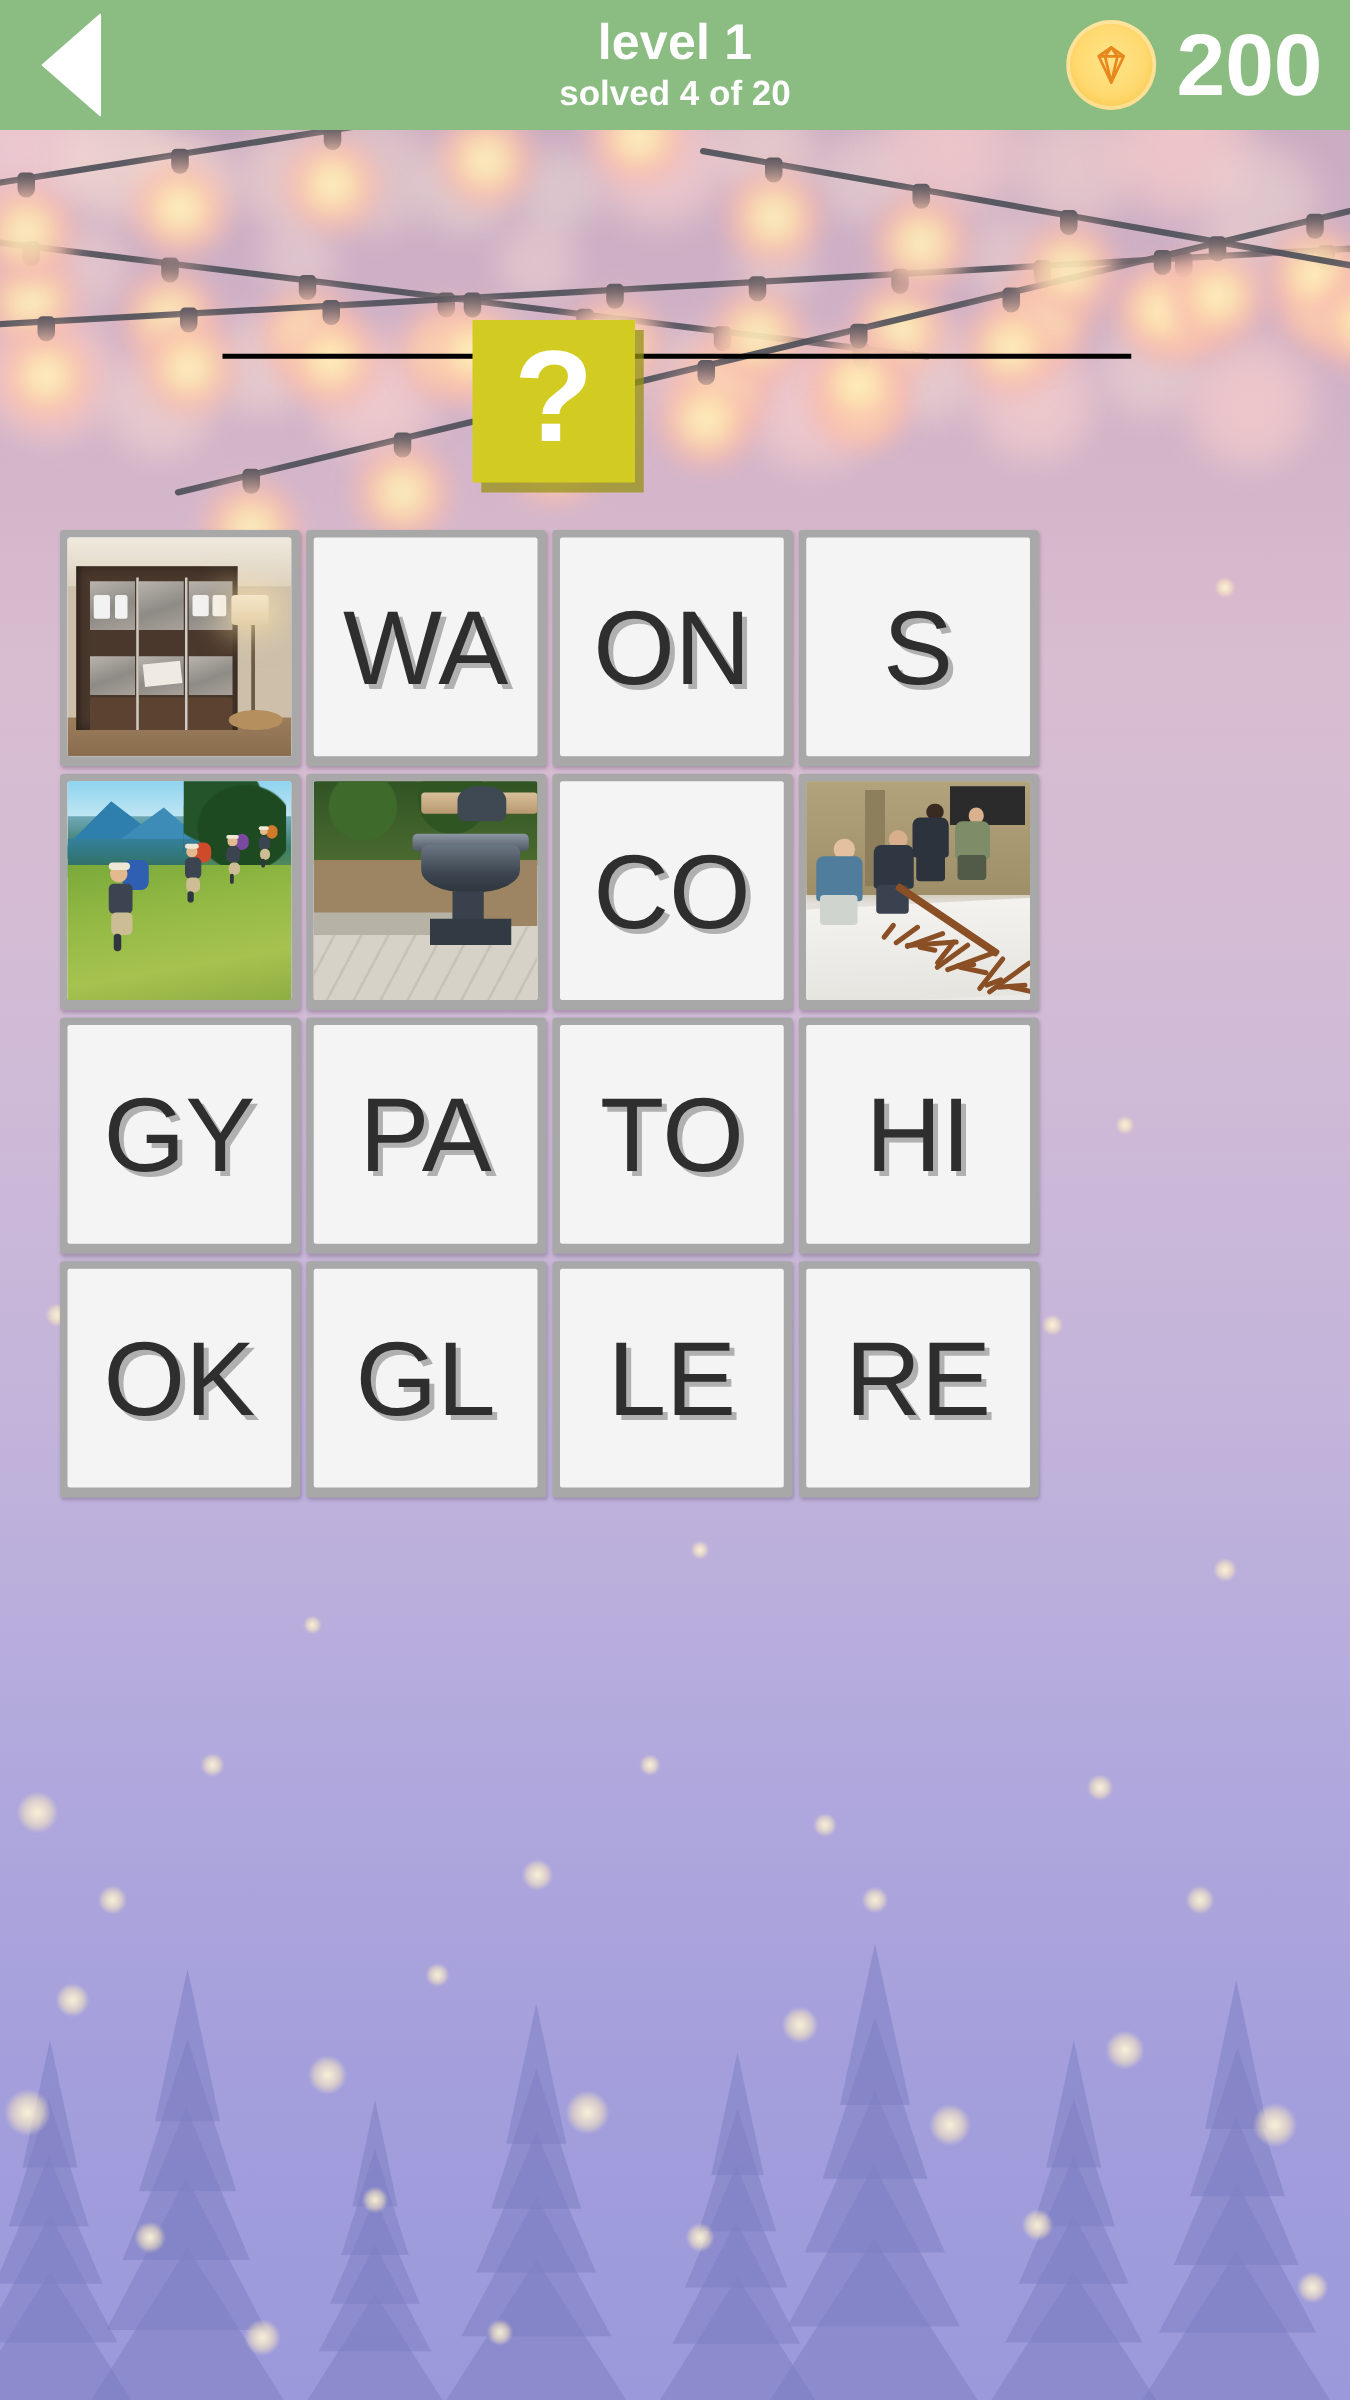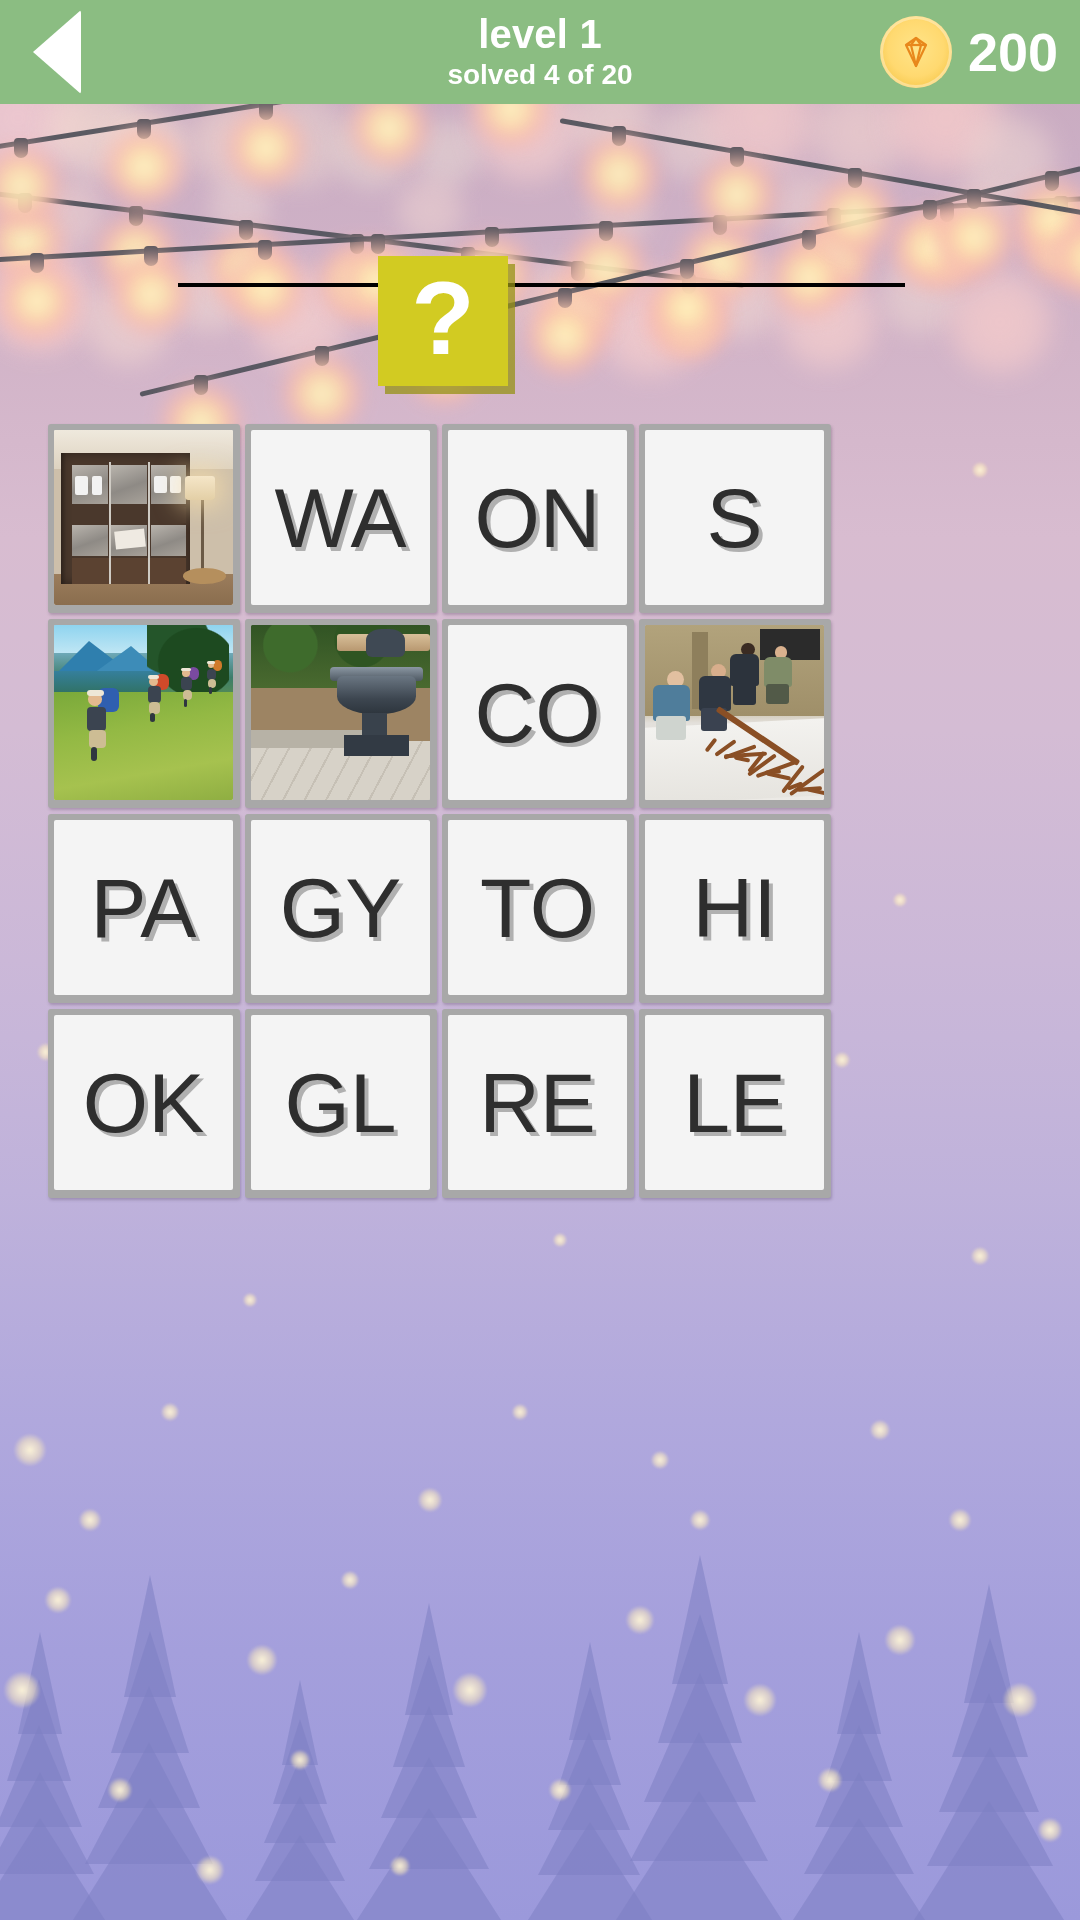--- a/index.html
+++ b/index.html
@@ -93,21 +93,21 @@
     position:absolute; right: 22px; top:0; height:104px;
     display:flex; align-items:center; gap: 16px;
   }
   .gem-coin {
     width: 72px; height: 72px; border-radius: 50%;
     background: radial-gradient(circle at 50% 45%, #ffe489 0%, #ffd970 52%, #f7c94e 78%, #eeb93c 100%);
     display:flex; align-items:center; justify-content:center;
     box-shadow: inset 0 0 0 3px rgba(255,255,255,.35);
   }
   .coin-count {
-    color:#ffffff; font-size: 54px; font-weight: bold; line-height:56px;
+    color:#ffffff; font-size: 70px; font-weight: bold; line-height:56px;
   }
 
   
   .answer-line {
     position:absolute;
     left: 178px; top: 283px;
     width: 727px; height: 4px;
     background: #000000;
     z-index: 12;
   }
@@ -621,53 +621,53 @@
             <div class="ws-twig" style="left:142px;top:158.8px;width:16px;height:4px;transform:rotate(-20deg);"></div>
             <div class="ws-twig" style="left:152px;top:162.2px;width:25px;height:4px;transform:rotate(-4deg);"></div>
             <div class="ws-twig" style="left:162px;top:165.6px;width:34px;height:4px;transform:rotate(12deg);"></div>
             <div class="ws-twig" style="left:163px;top:169px;width:43px;height:4px;transform:rotate(-52deg);"></div>
             <div class="ws-twig" style="left:64px;top:108px;width:98px;height:6px;transform:rotate(34deg);"></div>
           </div>
         </div>
       </div>
       <div class="cell">
         <div class="cell-inner">
+          <span class="cell-letter">GY</span>
+        </div>
+      </div>
+      <div class="cell">
+        <div class="cell-inner">
           <span class="cell-letter">PA</span>
         </div>
       </div>
       <div class="cell">
         <div class="cell-inner">
-          <span class="cell-letter">GY</span>
-        </div>
-      </div>
-      <div class="cell">
-        <div class="cell-inner">
           <span class="cell-letter">TO</span>
         </div>
       </div>
       <div class="cell">
         <div class="cell-inner">
           <span class="cell-letter">HI</span>
         </div>
       </div>
       <div class="cell">
         <div class="cell-inner">
           <span class="cell-letter">OK</span>
         </div>
       </div>
       <div class="cell">
         <div class="cell-inner">
           <span class="cell-letter">GL</span>
         </div>
       </div>
       <div class="cell">
         <div class="cell-inner">
+          <span class="cell-letter">LE</span>
+        </div>
+      </div>
+      <div class="cell">
+        <div class="cell-inner">
           <span class="cell-letter">RE</span>
         </div>
       </div>
-      <div class="cell">
-        <div class="cell-inner">
-          <span class="cell-letter">LE</span>
-        </div>
-      </div>
     </div>
 
 </div>
 
 </body></html>

